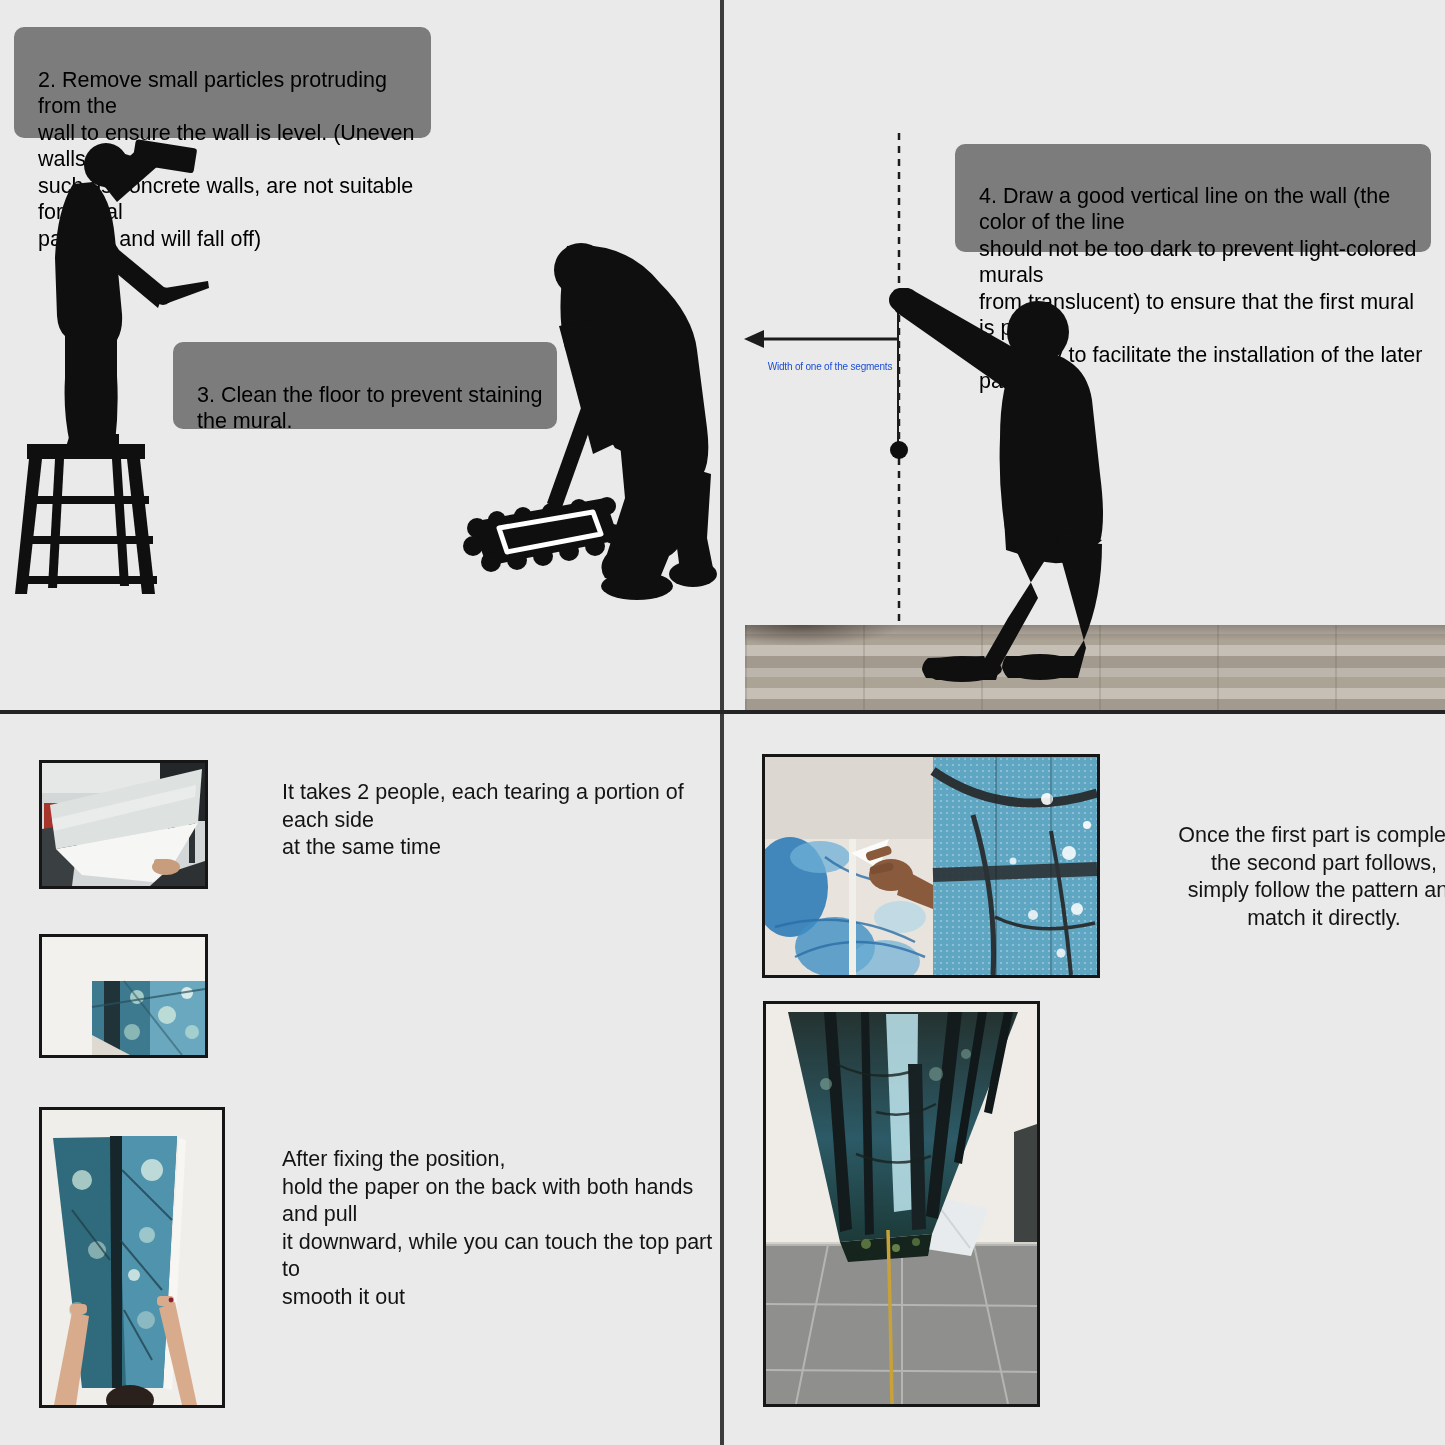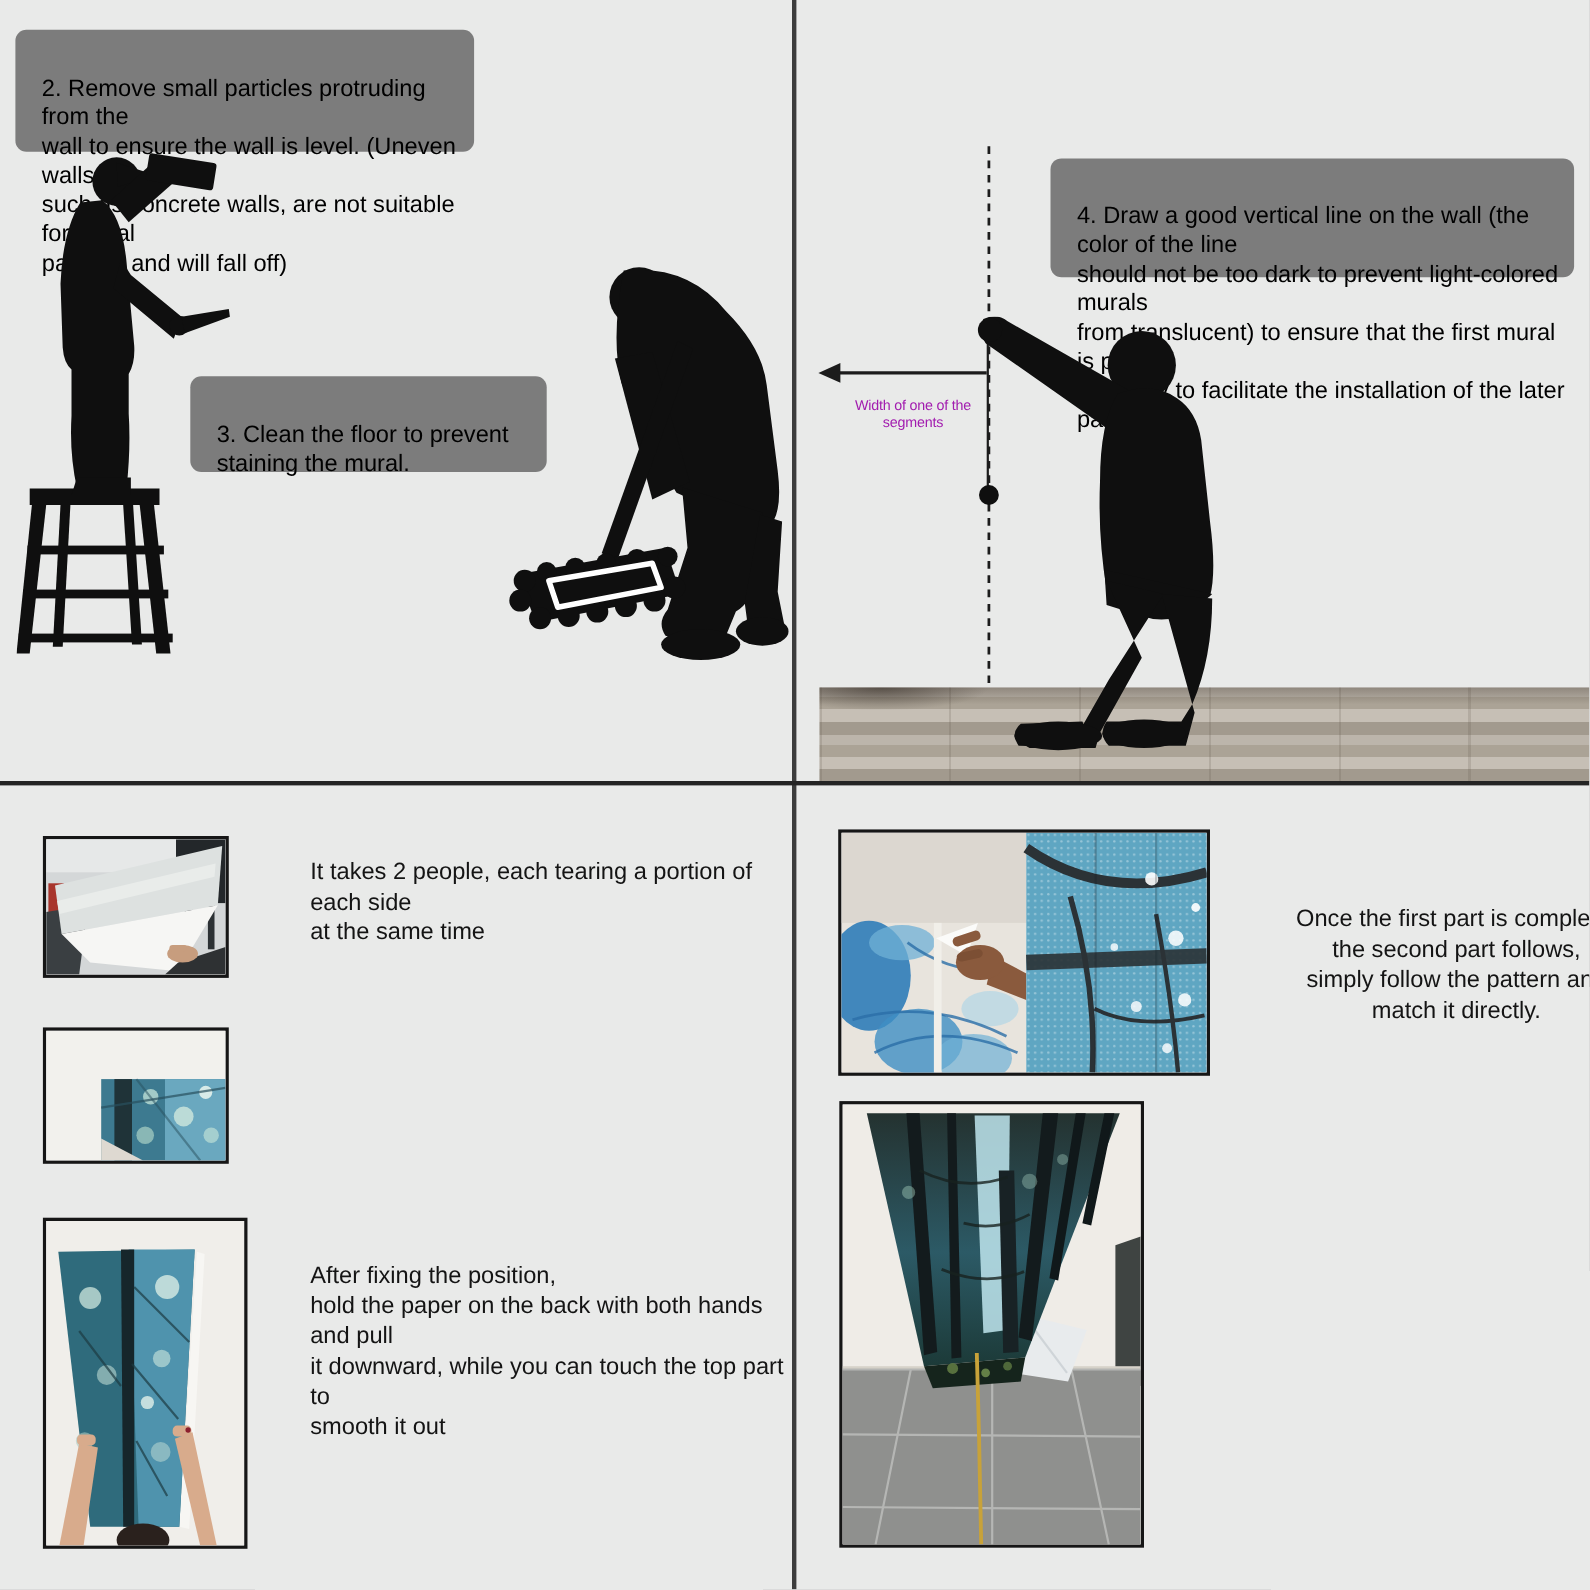--- a/index.html
+++ b/index.html
@@ -16,21 +16,21 @@
     position:absolute;background:#7c7c7c;border-radius:10px;color:#000000;
     font-size:21.5px;line-height:26.5px;white-space:pre-line;
     padding:13px 8px 12px 24px;box-sizing:border-box;
   }
   .caption{
     position:absolute;font-size:21.5px;line-height:27.5px;color:#141414;
     white-space:pre-line;
     margin-left:38px;
   }
   .small-label{
-    position:absolute;font-size:13px;color:#a21caf;letter-spacing:-0.2px;
+    position:absolute;font-size:10px;color:#1d4ed8;letter-spacing:-0.2px;
   }
   .photo{
     position:absolute;border:3px solid #161616;background:#fff;box-sizing:border-box;
   }
   .photo svg{display:block;}
   .floor{
     position:absolute;left:745px;top:625px;width:700px;height:86px;
     background:
       radial-gradient(140px 30px at 8% 0%, rgba(40,32,26,0.55), rgba(40,32,26,0) 70%),
       linear-gradient(180deg, rgba(60,50,40,0.35), rgba(60,50,40,0) 18%),
@@ -66,21 +66,21 @@
     <polygon class="sil" points="91,10 126,21 92,32"></polygon>
     <polygon class="sil" points="86,44 126,8 144,27 102,64"></polygon>
     <rect class="sil" x="121" y="1" width="62" height="25" rx="3" transform="rotate(9 121 1)"></rect>
     <path class="sil" d="M58,46 Q42,72 40,120 L42,178 Q43,192 50,198 L50,240 Q48,275 55,306 L100,306 Q104,270 102,238 L102,202 Q108,192 107,176 L100,100 Q96,58 78,44 Z"></path>
     <polygon class="sil" points="95,98 104,112 150,150 143,170 88,124"></polygon>
     <circle class="sil" cx="148" cy="158" r="9"></circle>
     <polygon class="sil" points="150,150 193,143 194,150 153,165"></polygon>
     <polygon class="sil" points="55,296 104,296 104,312 50,312"></polygon>
   </svg>
 
-  <div class="callout" style="left:173px;top:342px;width:324px;height:87px;">
+  <div class="callout" style="left:173px;top:342px;width:384px;height:87px;">
     <span>3. Clean the floor to prevent staining the mural.</span>
   </div>
 
   <svg style="position:absolute;left:455px;top:238px;" width="262" height="366" viewBox="0 0 262 366" aria-hidden="true">
     <circle class="sil" cx="126" cy="32" r="27"></circle>
     <path class="sil" d="M112,8 Q170,2 205,45 Q238,78 242,112 L252,190 Q256,222 248,236 L200,228 L160,210 Q128,160 110,110 Q100,70 112,8 Z"></path>
     <path class="sil" d="M104,88 L138,82 L172,200 L138,216 Z"></path>
     <path class="sil" d="M165,205 L238,228 L230,290 Q228,310 214,318 L200,352 L150,340 Q142,328 152,316 L170,260 Z"></path>
     <path class="sil" d="M236,230 L256,236 L252,300 L258,330 Q246,346 226,340 L222,310 Z"></path>
     <ellipse class="sil" cx="182" cy="348" rx="36" ry="14"></ellipse>

